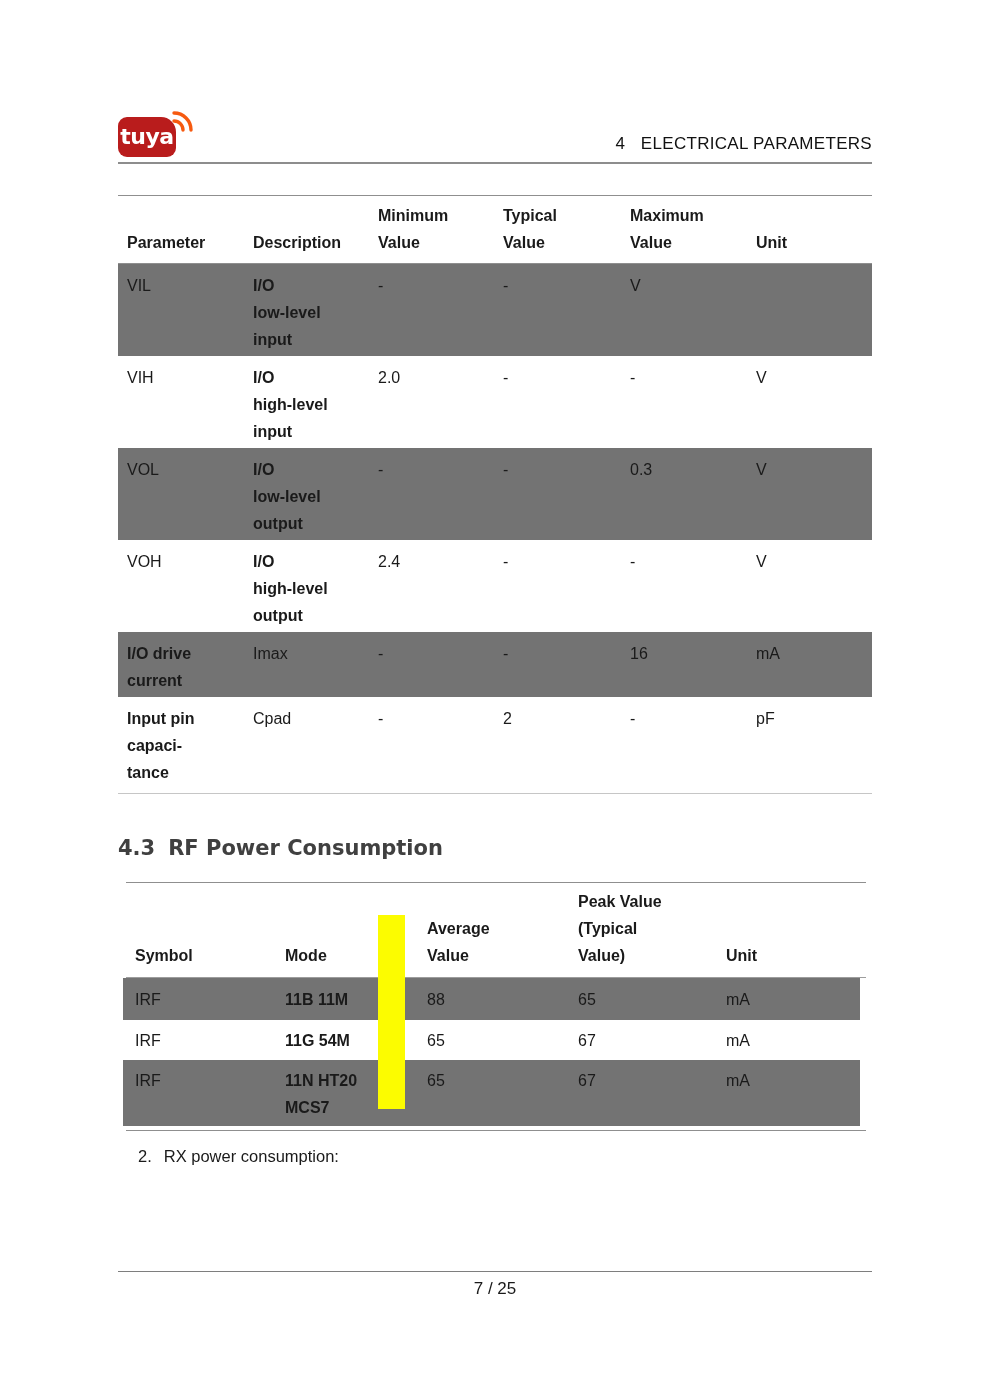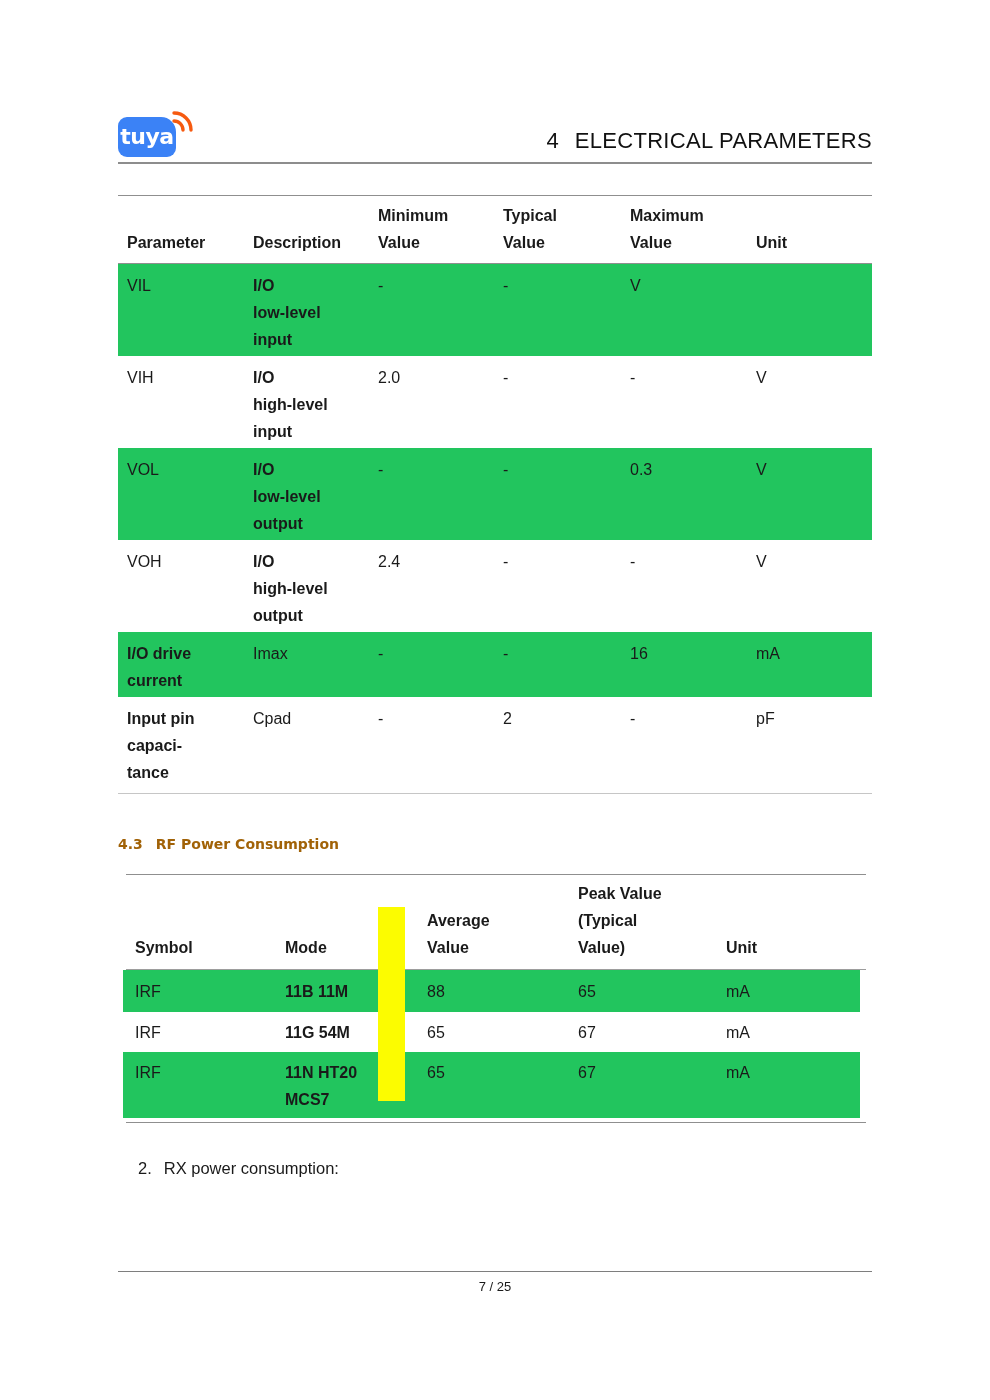--- a/index.html
+++ b/index.html
@@ -15,56 +15,56 @@
     overflow: hidden;
   }
   .content { margin: 0 118px; width: 754px; }
 
   
   .hdr { margin-top: 110px; height: 47px; display: flex; justify-content: space-between; align-items: flex-end; }
   .logo { position: relative; width: 92px; height: 47px; }
   .logo-box {
     position: absolute; left: 0; bottom: 0;
     width: 58px; height: 40px;
-    background: #3b82f6;
+    background: #b91c1c;
     border-radius: 9px 15px 9px 9px;
     display: flex; align-items: center; justify-content: center;
   }
   .logo-box span {
     color: #ffffff; font-weight: 700; font-size: 22px; letter-spacing: -0.5px;
     font-family: "DejaVu Sans", sans-serif; transform: translateY(-1px);
   }
   .wifi { position: absolute; left: 50px; top: -4px; }
-  .hdr-title { padding-bottom: 3px; font-size: 22px; color: #111; }
+  .hdr-title { padding-bottom: 3px; font-size: 17px; color: #111; }
   .hdr-title .num { margin-right: 16px; }
   .hdr-title .ttl { letter-spacing: 0.3px; }
   .hdr-rule { margin-top: 5px; border-top: 2px solid #8d8d8d; }
 
   
   .rule-dark  { border-top: 1px solid #8f8f8f; }
   .rule-mid   { border-top: 1px solid #9d9d9d; }
   .rule-light { border-top: 1px solid #c6c6c6; }
   .pre { white-space: pre-line; font-weight: bold; }
 
   
   .t1 { margin-top: 31px; }
   .t1-grid {
     display: grid;
     grid-template-columns: 126px 125px 125px 127px 126px 1fr;
     padding-left: 9px;
   }
   .t1-head { align-items: end; padding-top: 6px; padding-bottom: 7px; line-height: 27px; }
   .t1-row  { padding-top: 8px; padding-bottom: 3px; line-height: 27px; }
-  .row-shaded { background: #22c55e; }
+  .row-shaded { background: #737373; }
 
   
   .sec-heading {
     margin-top: 42px;
     font-family: "DejaVu Sans", sans-serif;
-    font-weight: 700; font-size: 14px; color: #a16207;
+    font-weight: 700; font-size: 21px; color: #404040;
   }
   .sec-heading .num { margin-right: 13px; }
   .list-item { margin-top: 31px; margin-left: 20px; font-size: 16.5px; }
   .list-item .num { margin-right: 12px; }
 
   
   .t2 { position: relative; margin-top: 22px; }
   .t2-rule { margin-left: 8px; width: 740px; }
   .t2-band { margin-left: 5px; width: 737px; }
   .t2-grid {
@@ -82,21 +82,21 @@
     left: 260px; top: 33px;
     width: 27px; height: 194px;
     background: #FCFC00;
     z-index: 1;
   }
   .t2-bottom { margin-top: 4px; }
 
   
   .footer { position: absolute; left: 118px; top: 1271px; width: 754px; }
   .footer-rule { border-top: 1.5px solid #7e7e7e; }
-  .footer-page { text-align: center; padding-top: 7px; font-size: 13px; }
+  .footer-page { text-align: center; padding-top: 7px; font-size: 17px; }
 </style>
 </head>
 <body>
 
 <div class="page">
   <div class="content">
 
     <div class="hdr">
       <div class="logo">
         <div class="logo-box">
@@ -235,21 +235,21 @@
           <div class="cell pre">11N HT20
 MCS7</div>
           <div class="cell">65</div>
           <div class="cell">67</div>
           <div class="cell">mA</div>
         </div>
       </div>
       <div class="rule-dark t2-rule t2-bottom"></div>
     </section>
 
-    <div class="list-item" style="margin-top:36px;">
+    <div class="list-item" style="margin-top:16px;">
       <span class="num">2.</span><span>RX power consumption:</span>
     </div>
 
   </div>
 
   <div class="footer">
     <div class="footer-rule"></div>
     <div class="footer-page">7 / 25</div>
   </div>
 </div>

